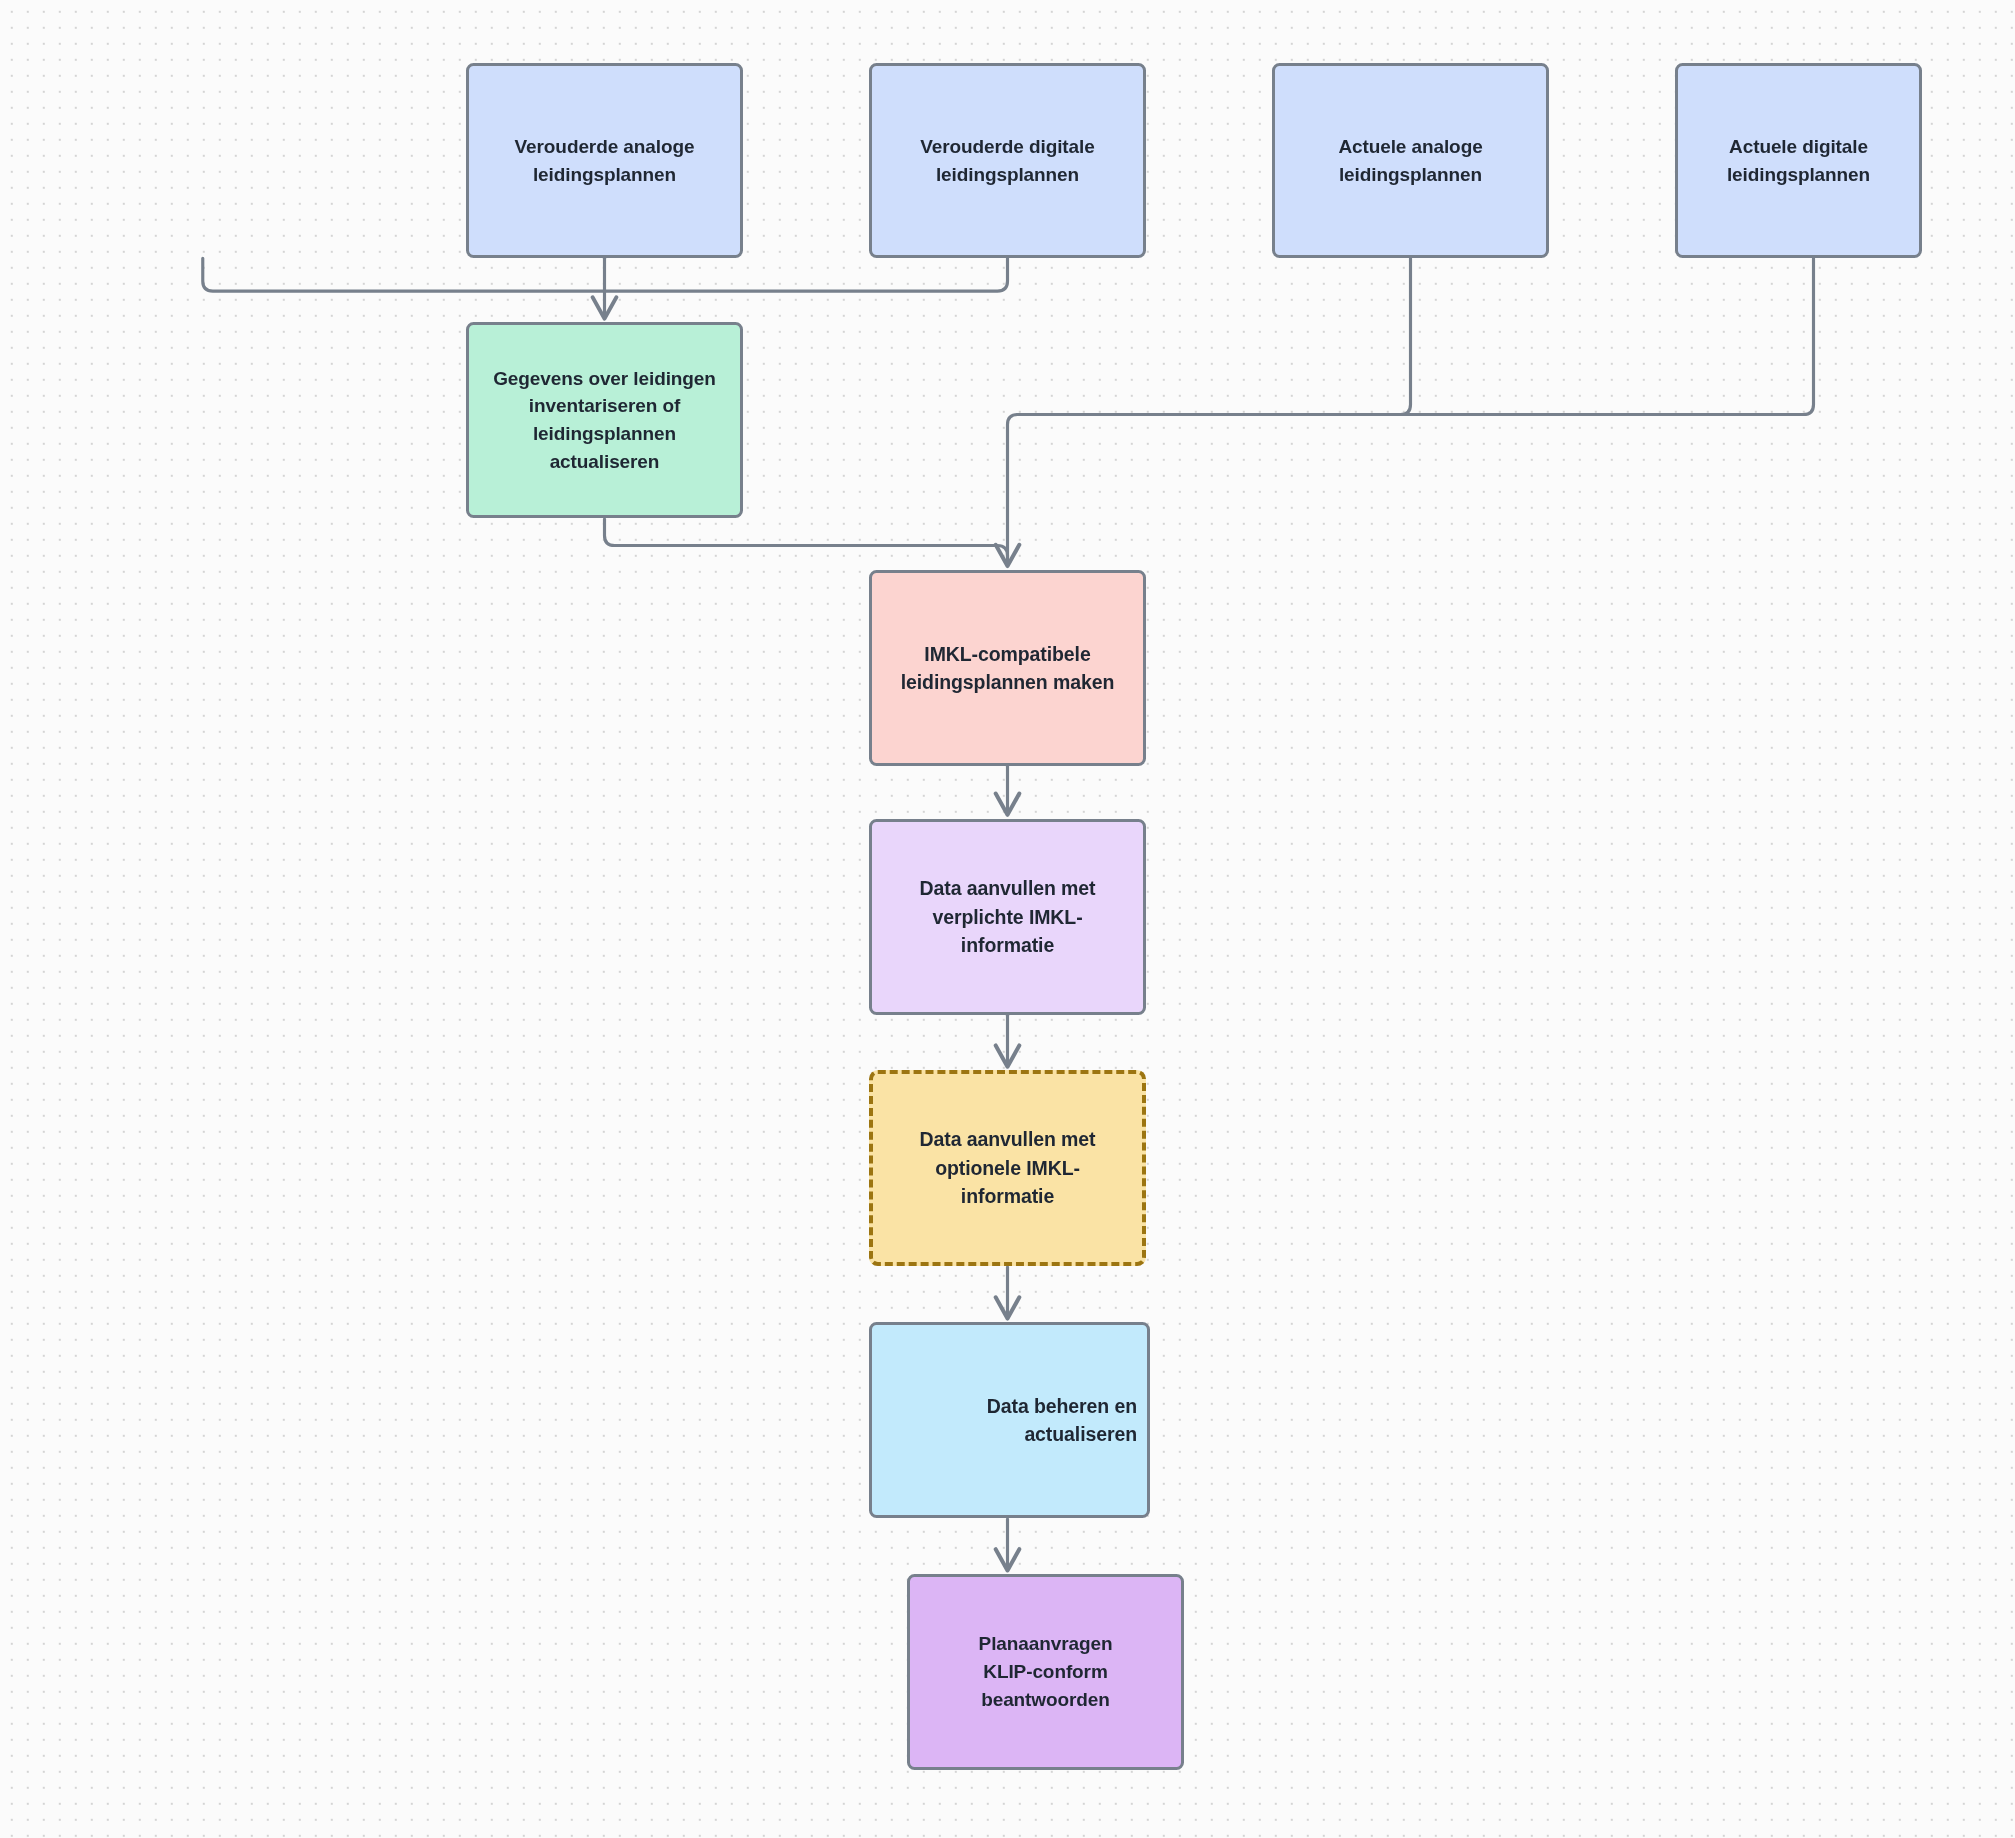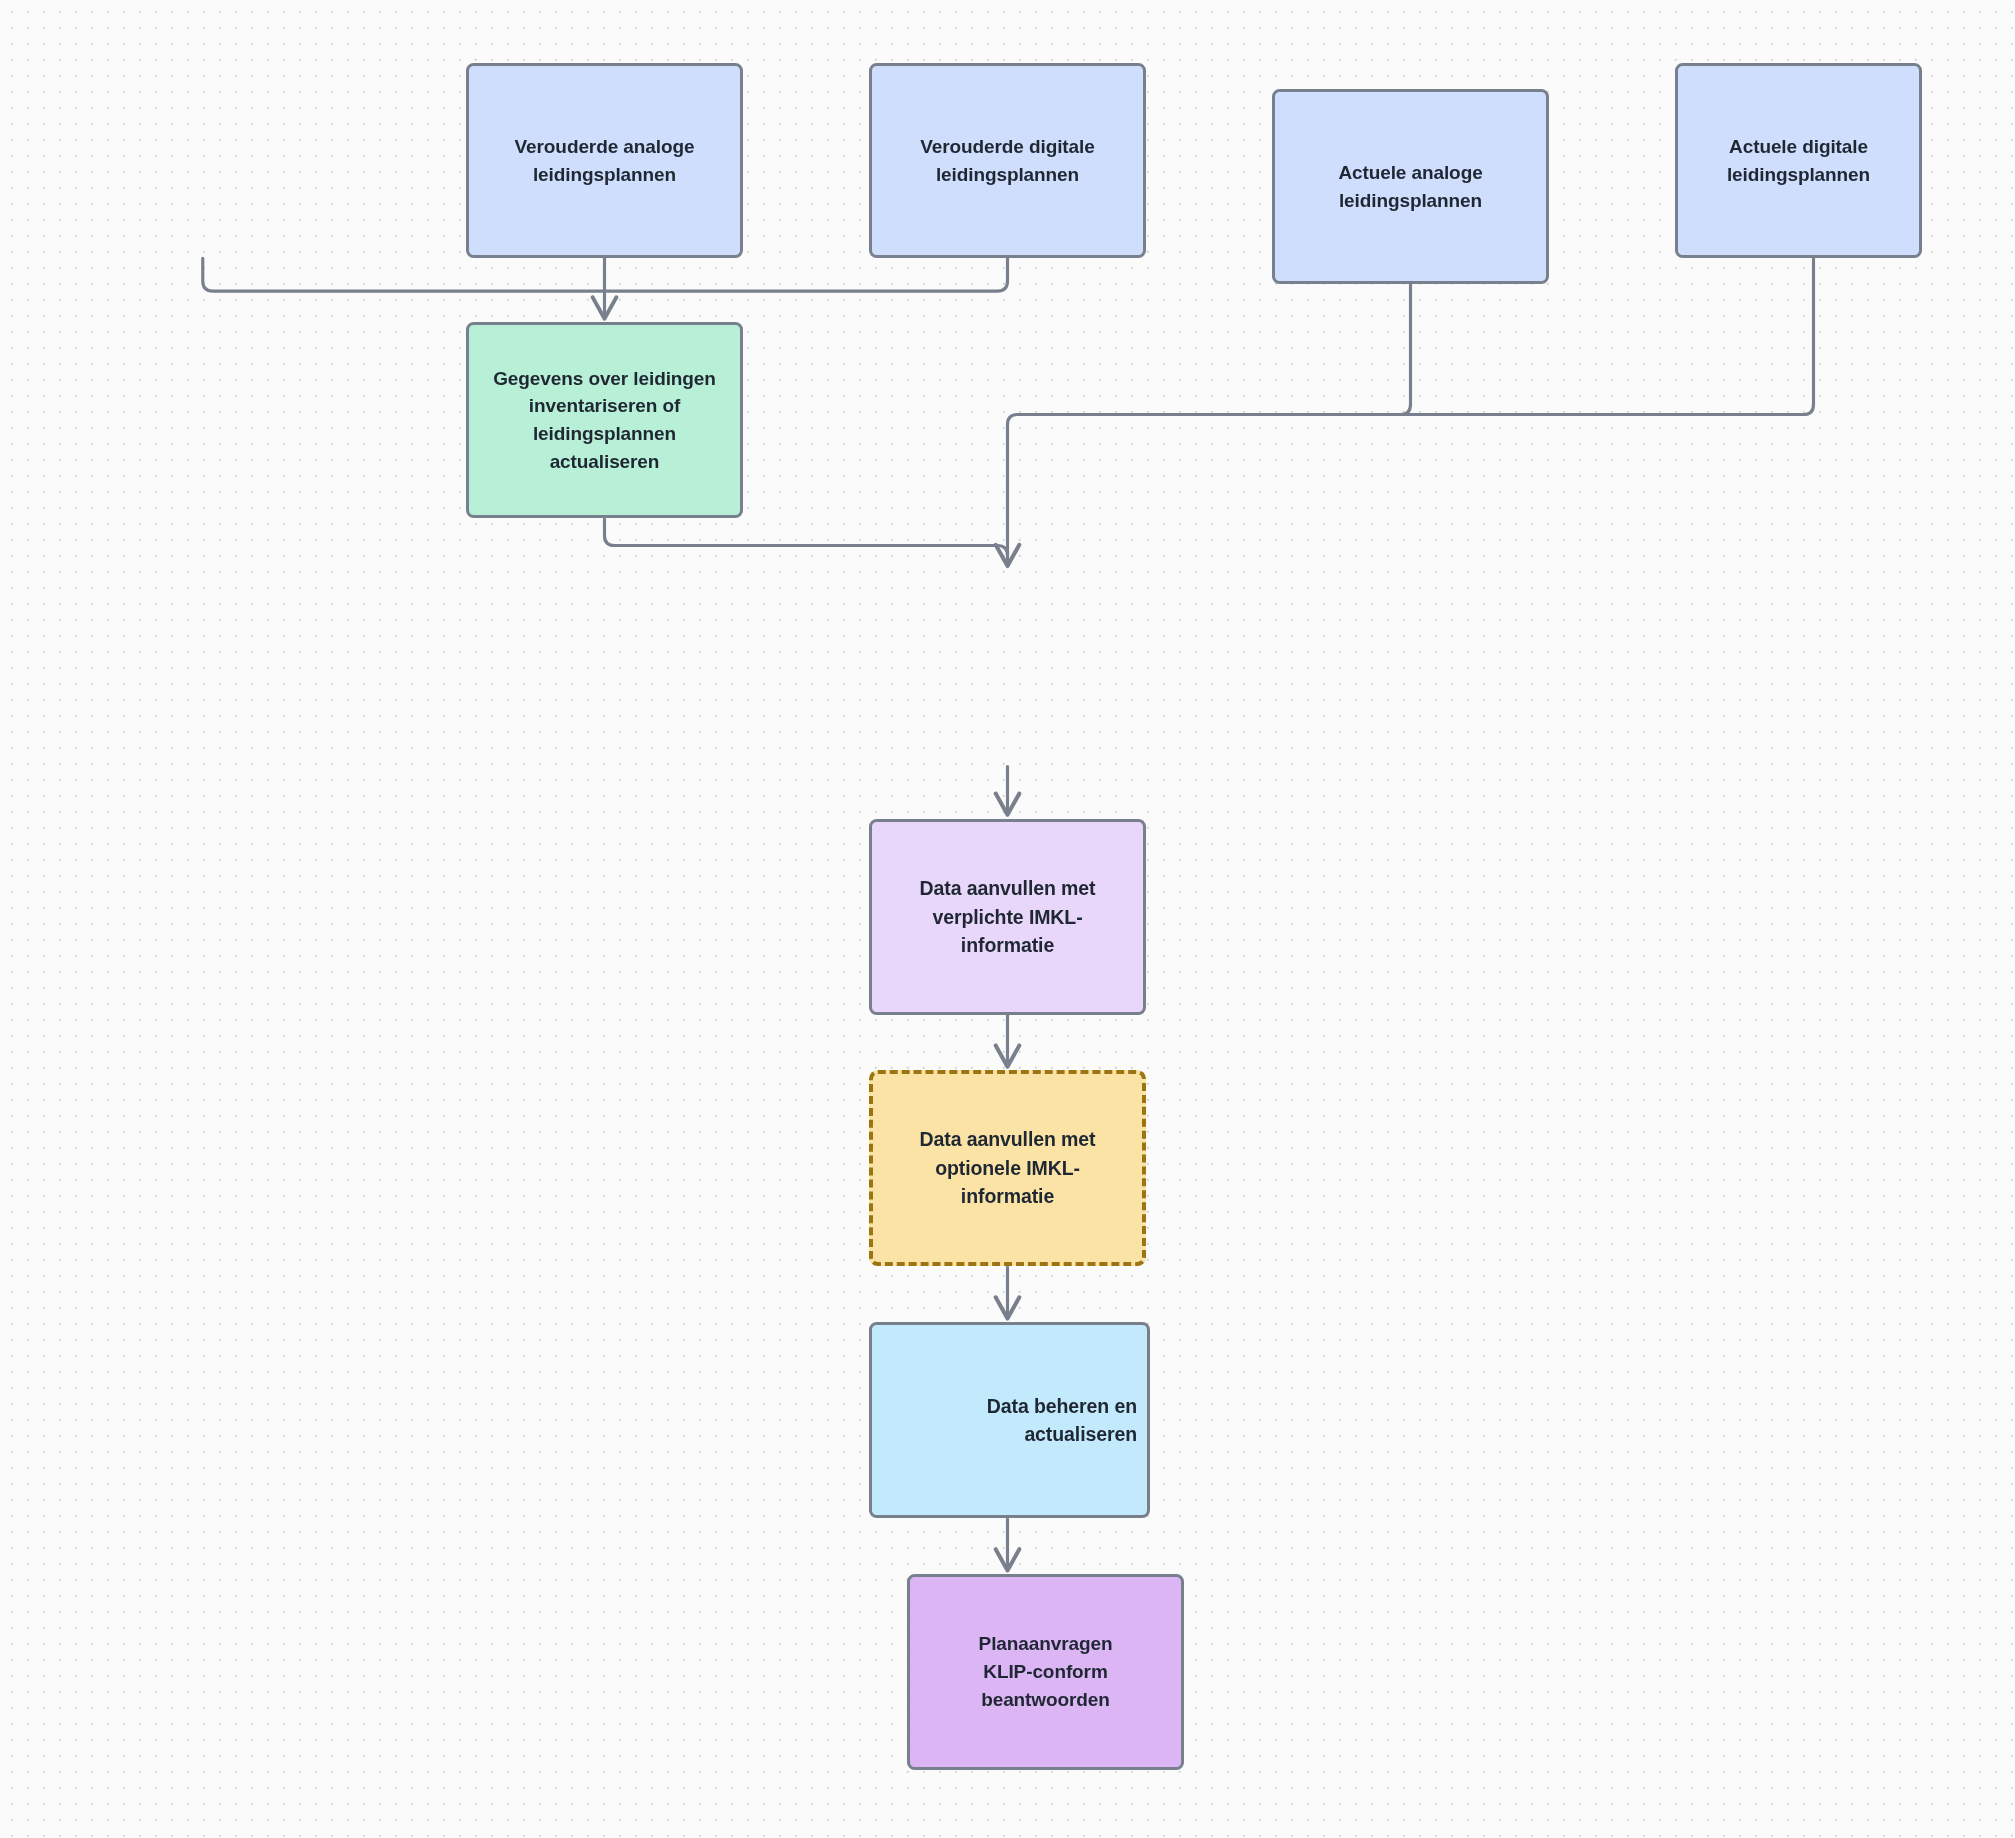--- a/index.html
+++ b/index.html
@@ -114,37 +114,41 @@
   <div class="node fill-blue t-lvl1" style="left:466px; top:63px; width:277px; height:195px;">
     <span class="label">Verouderde analoge
 leidingsplannen</span>
   </div>
 
   <div class="node fill-blue t-lvl1" style="left:869px; top:63px; width:277px; height:195px;align-items:center;">
     <span class="label">Verouderde digitale
 leidingsplannen</span>
   </div>
 
-  <div class="node fill-blue t-lvl1" style="left:1272px; top:63px; width:277px; height:195px;margin-top:26px;">
+  <div class="node fill-blue t-lvl1" style="left:1272px; top:63px; width:277px; height:195px;">
     <span class="label">Actuele analoge
 leidingsplannen</span>
   </div>
 
   <div class="node fill-blue t-lvl1" style="left:1675px; top:63px; width:247px; height:195px;">
     <span class="label">Actuele digitale
 leidingsplannen</span>
   </div>
 
   <div class="node fill-green t-lvl2" style="left:466px; top:322px; width:277px; height:196px;">
     <span class="label">Gegevens over leidingen
 inventariseren of
 leidingsplannen
 actualiseren</span>
   </div>
 
+  <div class="node fill-pink t-lvl3" style="left:869px; top:570px; width:277px; height:196px;">
+    <span class="label">IMKL-compatibele
+leidingsplannen maken</span>
+  </div>
 
   <div class="node fill-lavender t-lvl3" style="left:869px; top:819px; width:277px; height:196px;">
     <span class="label">Data aanvullen met
 verplichte IMKL-
 informatie</span>
   </div>
 
   <div class="node fill-yellow t-lvl3" style="left:869px; top:1070px; width:277px; height:196px;">
     <span class="label">Data aanvullen met
 optionele IMKL-

